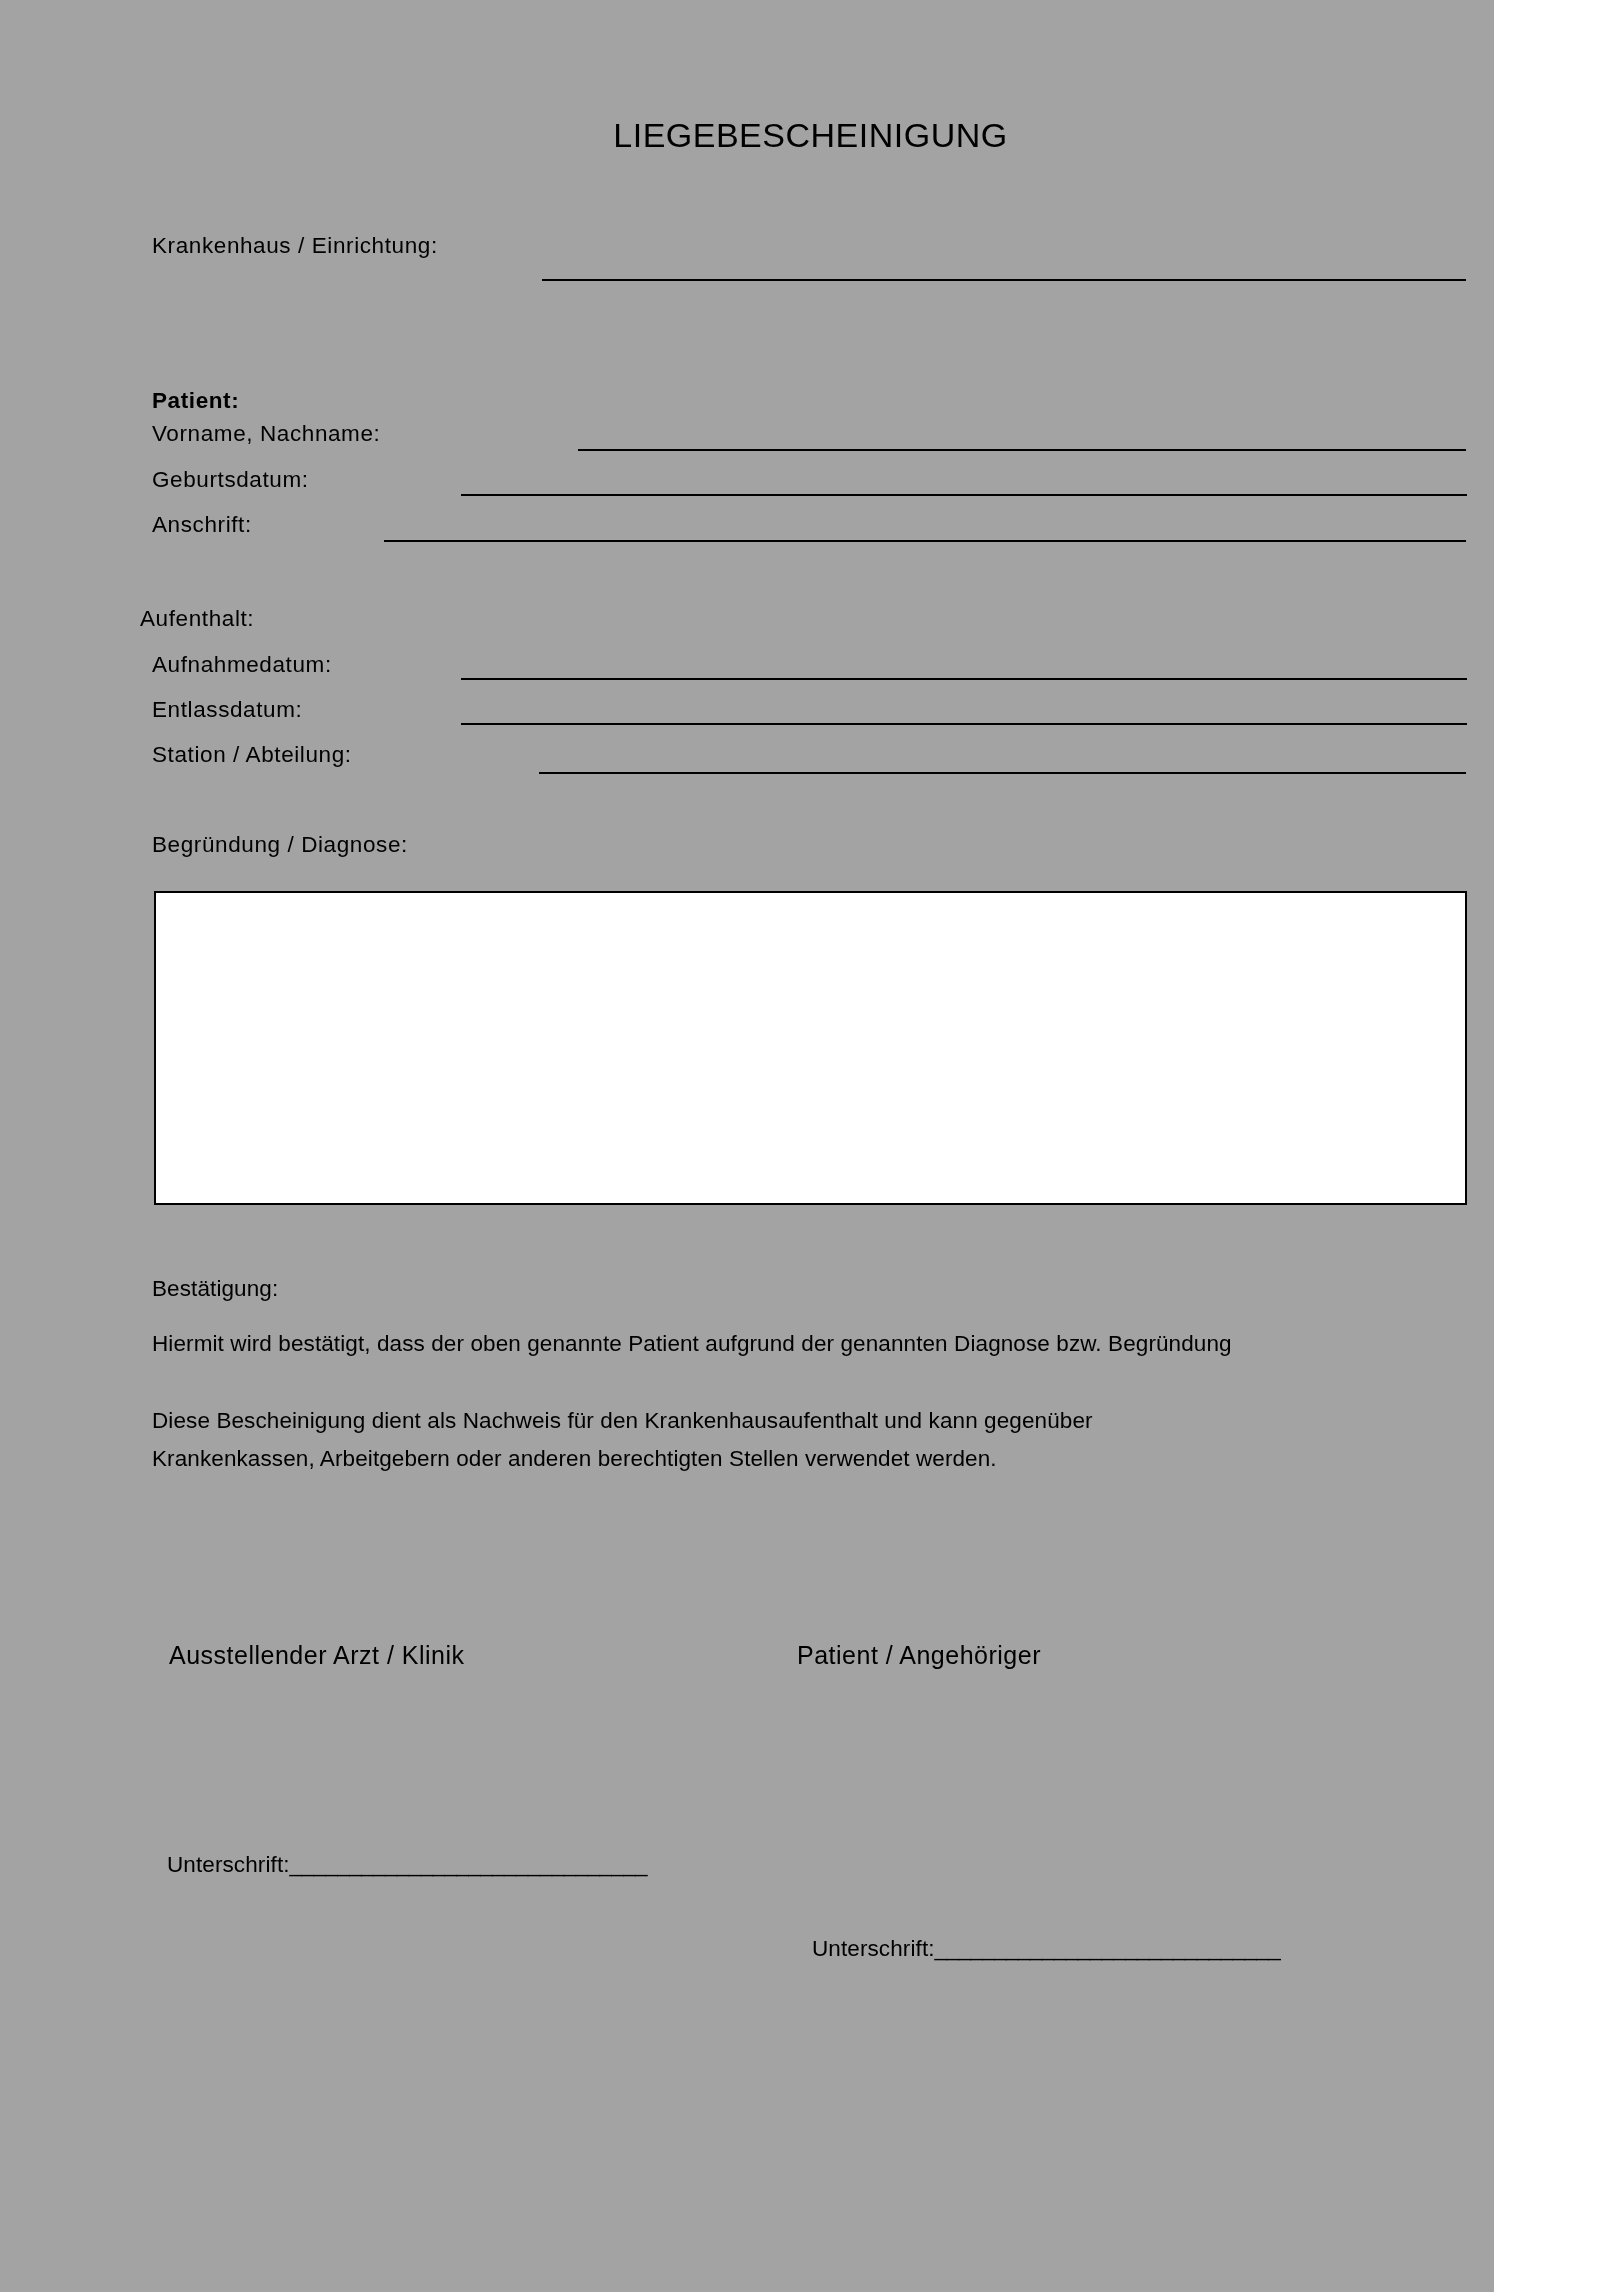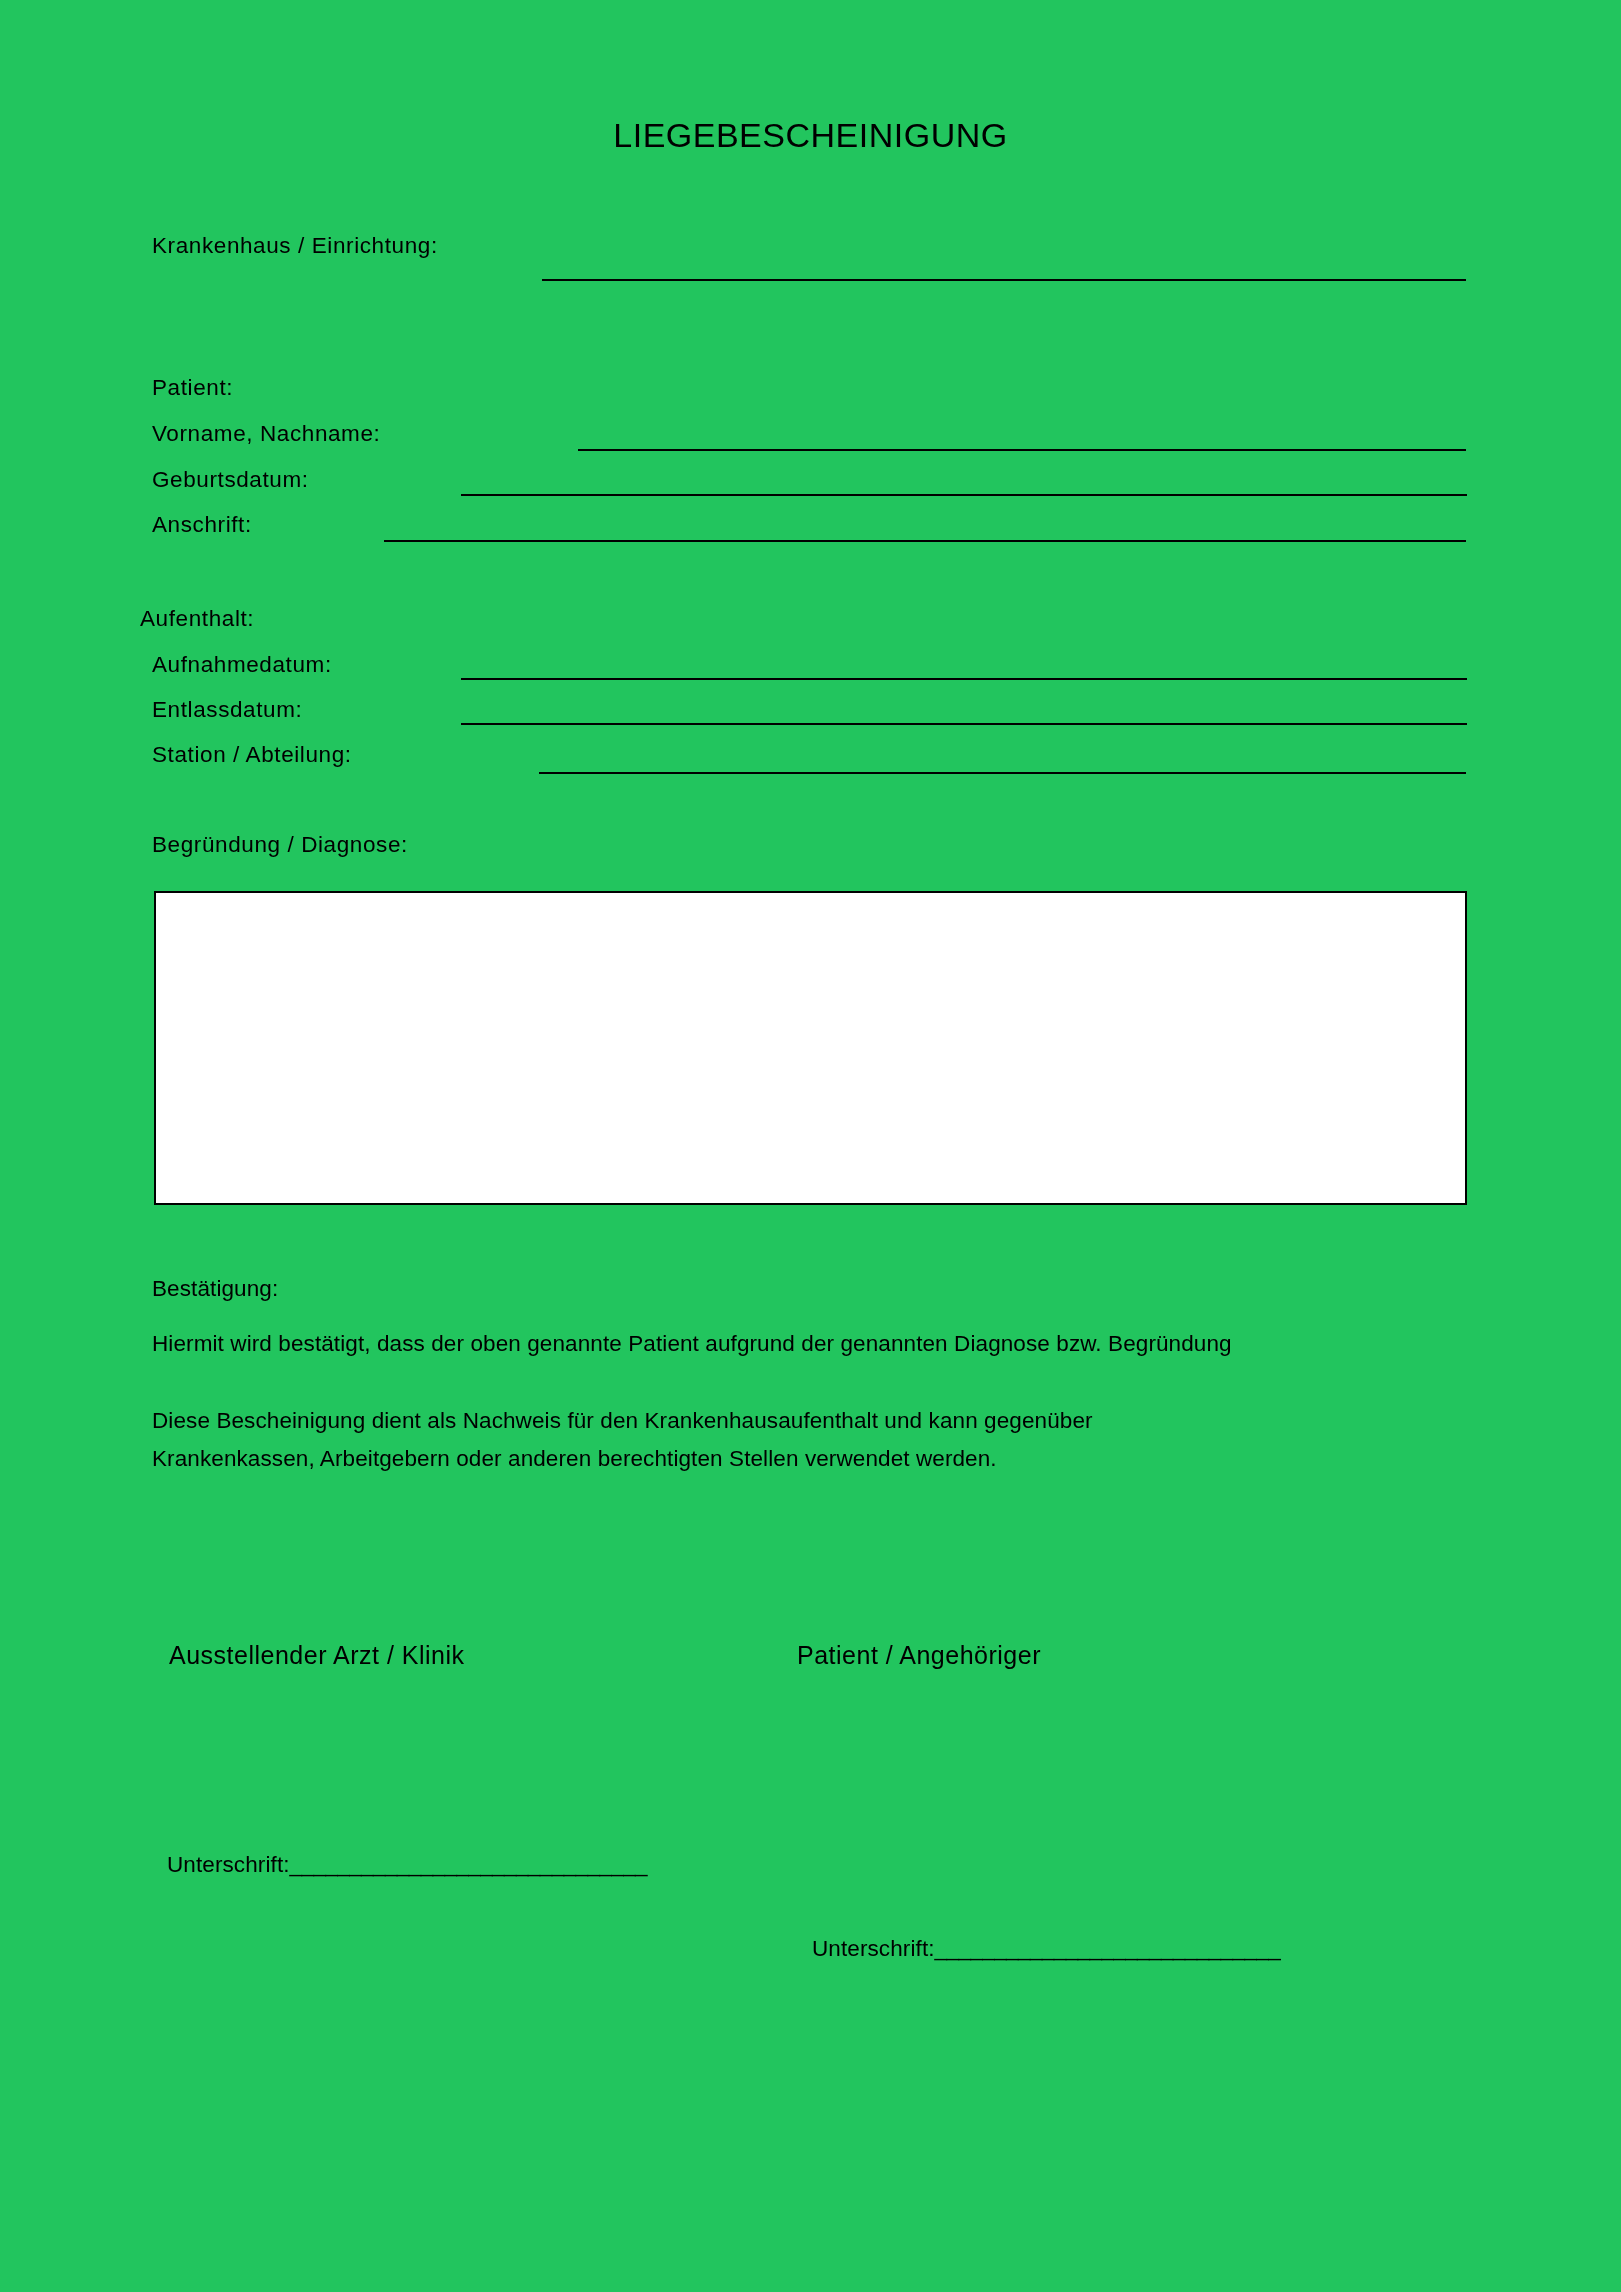--- a/index.html
+++ b/index.html
@@ -7,23 +7,23 @@
     margin: 0;
     padding: 0;
     background: #ffffff;
   }
   body {
     font-family: "Liberation Sans", sans-serif;
     color: #000000;
   }
   .page {
     position: relative;
-    width: 1621px;
+    width: 1494px;
     height: 2293px;
-    background: #22c55e;
+    background: #a3a3a3;
     overflow: hidden;
   }
 
   
   .doc-title {
     position: absolute;
     left: 0;
     top: 116px;
     width: 1621px;
     text-align: center;
@@ -90,21 +90,21 @@
 </head>
 <body>
 
 <div class="page">
 
   <div class="doc-title">LIEGEBESCHEINIGUNG</div>
 
   <div class="lbl" style="left:152px; top:235px;">Krankenhaus / Einrichtung:</div>
   <div class="rule" style="left:542px; top:279px; width:924px;"></div>
 
-  <div class="lbl" style="left:152px; top:377px;">Patient:</div>
+  <div class="lbl" style="left:152px; top:390px;font-weight:bold;">Patient:</div>
 
   <div class="lbl" style="left:152px; top:423px;">Vorname, Nachname:</div>
   <div class="rule" style="left:578px; top:449px; width:888px;"></div>
 
   <div class="lbl" style="left:152px; top:469px;">Geburtsdatum:</div>
   <div class="rule" style="left:461px; top:494px; width:1006px;"></div>
 
   <div class="lbl" style="left:152px; top:514px;">Anschrift:</div>
   <div class="rule" style="left:384px; top:540px; width:1082px;"></div>
 

